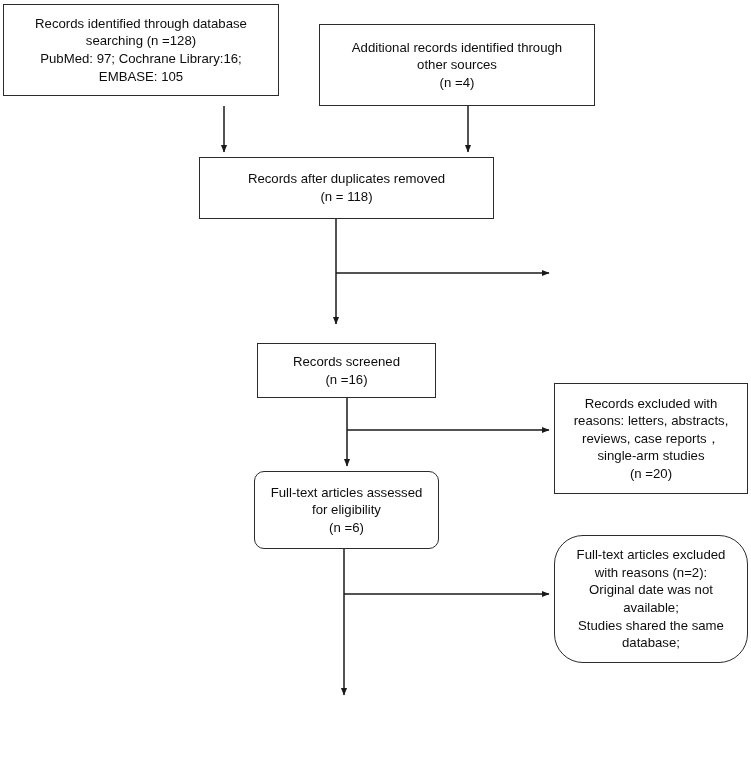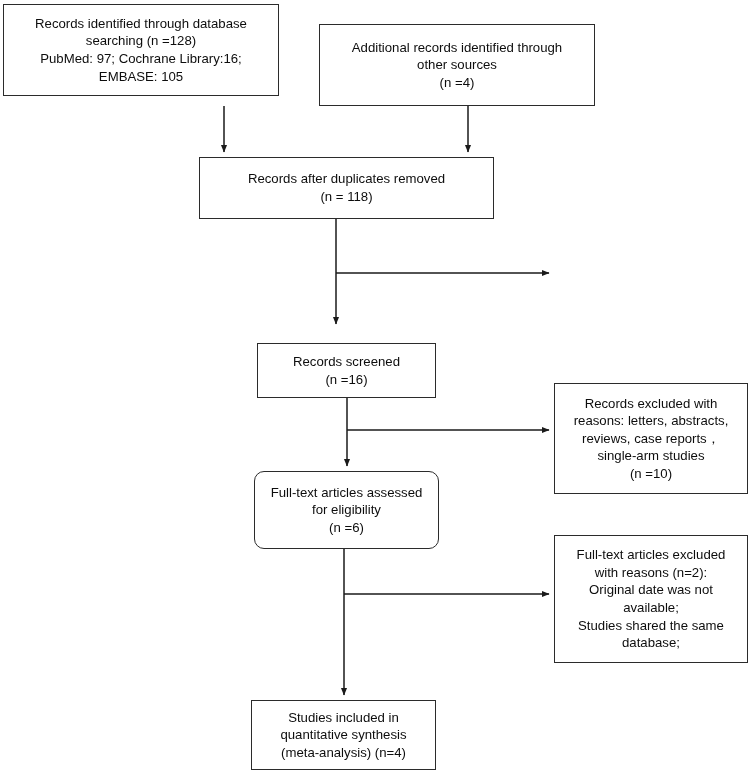--- a/index.html
+++ b/index.html
@@ -43,21 +43,21 @@
     text-align: center;
   }
   
   #node-db-search      { left: 3px;   top: 4px;   width: 276px; height: 92px; align-items: center; }
   #node-other-sources  { left: 319px; top: 24px;  width: 276px; height: 82px;  }
   #node-dedup          { left: 199px; top: 157px; width: 295px; height: 62px;  }
   #node-excluded-1     { left: 554px; top: 238px; width: 194px; height: 74px;  }
   #node-screened       { left: 257px; top: 343px; width: 179px; height: 55px;  }
   #node-excluded-2     { left: 554px; top: 383px; width: 194px; height: 111px; }
   #node-fulltext       { left: 254px; top: 471px; width: 185px; height: 78px; border-radius: 10px;  }
-  #node-excluded-3     { left: 554px; top: 535px; width: 194px; height: 128px; }
+  #node-excluded-3     { left: 554px; top: 535px; width: 194px; height: 128px; border-radius: 29px; }
   #node-included       { left: 251px; top: 700px; width: 185px; height: 70px;  }
 </style>
 </head>
 <body>
 
 <div id="diagram-root">
 
   <svg class="connectors" viewBox="0 0 751 775" width="751" height="775" xmlns="http://www.w3.org/2000/svg">
     <defs>
       <marker id="arrowhead" markerWidth="9" markerHeight="9" refX="7.4" refY="3.6" orient="auto" markerUnits="userSpaceOnUse">
@@ -104,37 +104,32 @@
   <div class="node" id="node-screened">
     <span class="node-text">Records screened
 (n =16)</span>
   </div>
 
   <div class="node" id="node-excluded-2">
     <span class="node-text">Records excluded with
 reasons: letters, abstracts,
 reviews, case reports，
 single-arm studies
-(n =10)</span>
+(n =20)</span>
   </div>
 
   <div class="node" id="node-fulltext">
     <span class="node-text">Full-text articles assessed
 for eligibility
 (n =6)</span>
   </div>
 
   <div class="node" id="node-excluded-3">
     <span class="node-text">Full-text articles excluded
 with reasons (n=2):
 Original date was not
 available;
 Studies shared the same
 database;</span>
   </div>
 
-  <div class="node" id="node-included">
-    <span class="node-text">Studies included in
-quantitative synthesis
-(meta-analysis) (n=4)</span>
-  </div>
 
 </div>
 
 </body></html>

